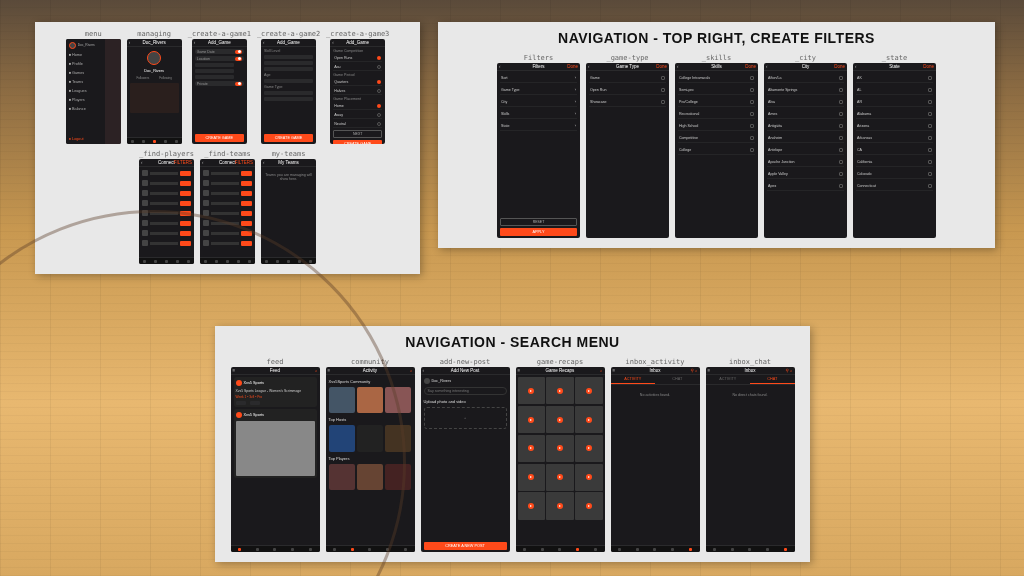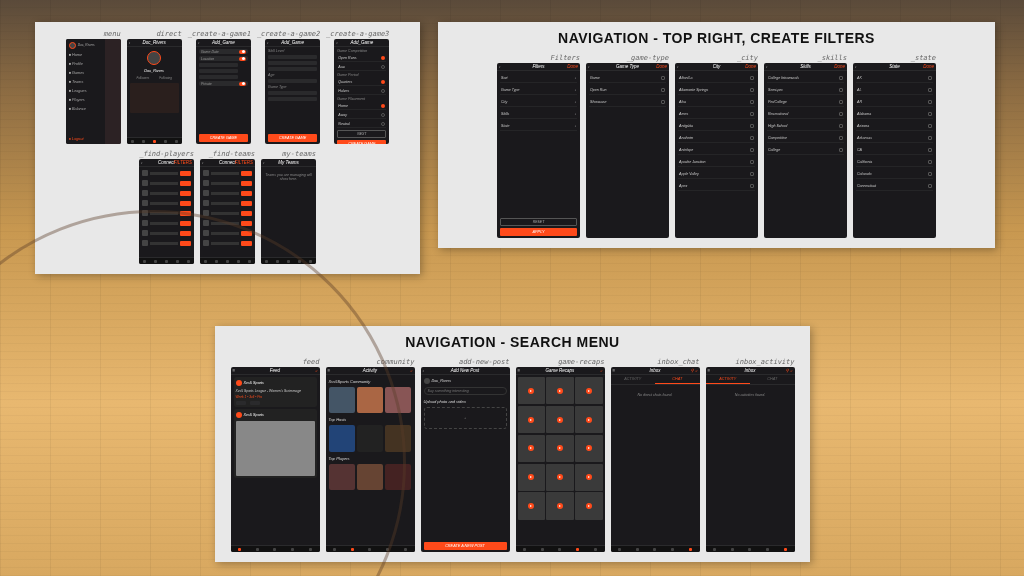--- a/index.html
+++ b/index.html
@@ -38,21 +38,21 @@
   .panel-title {
     font-weight: 900;
     font-size: 14px;
     text-align: center;
     margin-bottom: 8px;
     letter-spacing: 0.5px;
     color: #111;
   }
   .phone-row { display: flex; gap: 6px; justify-content: center; }
   .phone-row + .phone-row { margin-top: 6px; }
-  .phone-col { display:flex; flex-direction:column; align-items:flex-end;font-style:italic; }
+  .phone-col { display:flex; flex-direction:column; align-items:center; }
   .screen-label {
     font-size: 7px;
     color: #666;
     margin-bottom: 1px;
     font-family: monospace;
   }
   .phone {
     background: #1a191c;
     border-radius: 2px;
     display: flex;
@@ -134,21 +134,21 @@
           <div class="menu-item">■ Leagues</div>
           <div class="menu-item">■ Players</div>
           <div class="menu-item">■ Balance</div>
           <div style="flex:1"></div>
           <div class="menu-item" style="color:#ff4a1a;">● Logout</div>
         </div>
       </div>
     </div>
 
     <div class="phone-col">
-      <div class="screen-label">direct</div>
+      <div class="screen-label">managing</div>
       <div class="phone" style="width:55px;height:105px;">
         <div class="topbar">
             <span class="back">‹</span>
             <span>Doc_Rivers</span>
           </div>
         <div class="content" style="align-items:center;">
           <div class="avatar" style="width:14px;height:14px;margin:2px auto;"></div>
           <div style="font-size:3.8px;color:#fff;">Doc_Rivers</div>
           <div style="display:flex;gap:10px;font-size:3px;color:#888;margin:1px 0;">
               <span>Followers</span>
@@ -471,20 +471,61 @@
             </div>
           <div class="list-row">
               <span class="lbl">Showcase</span>
               <div class="chk"></div>
             </div>
         </div>
       </div>
     </div>
 
     <div class="phone-col">
+      <div class="screen-label">_skills</div>
+      <div class="phone" style="width:83px;height:175px;">
+        <div class="topbar">
+            <span class="back">‹</span>
+            <span>Skills</span>
+            <span class="action">Done</span>
+          </div>
+        <div class="content">
+          <div class="list-row">
+              <span class="lbl">College Intramurals</span>
+              <div class="chk"></div>
+            </div>
+          <div class="list-row">
+              <span class="lbl">Semi-pro</span>
+              <div class="chk"></div>
+            </div>
+          <div class="list-row">
+              <span class="lbl">Pro/College</span>
+              <div class="chk"></div>
+            </div>
+          <div class="list-row">
+              <span class="lbl">Recreational</span>
+              <div class="chk"></div>
+            </div>
+          <div class="list-row">
+              <span class="lbl">High School</span>
+              <div class="chk"></div>
+            </div>
+          <div class="list-row">
+              <span class="lbl">Competitive</span>
+              <div class="chk"></div>
+            </div>
+          <div class="list-row">
+              <span class="lbl">College</span>
+              <div class="chk"></div>
+            </div>
+        </div>
+      </div>
+    </div>
+
+    <div class="phone-col">
       <div class="screen-label">_city</div>
       <div class="phone" style="width:83px;height:175px;">
         <div class="topbar">
             <span class="back">‹</span>
             <span>City</span>
             <span class="action">Done</span>
           </div>
         <div class="content">
           <div class="list-row">
               <span class="lbl">Afton/La</span>
@@ -517,61 +558,20 @@
           <div class="list-row">
               <span class="lbl">Apache Junction</span>
               <div class="chk"></div>
             </div>
           <div class="list-row">
               <span class="lbl">Apple Valley</span>
               <div class="chk"></div>
             </div>
           <div class="list-row">
               <span class="lbl">Apex</span>
-              <div class="chk"></div>
-            </div>
-        </div>
-      </div>
-    </div>
-
-    <div class="phone-col">
-      <div class="screen-label">_skills</div>
-      <div class="phone" style="width:83px;height:175px;">
-        <div class="topbar">
-            <span class="back">‹</span>
-            <span>Skills</span>
-            <span class="action">Done</span>
-          </div>
-        <div class="content">
-          <div class="list-row">
-              <span class="lbl">College Intramurals</span>
-              <div class="chk"></div>
-            </div>
-          <div class="list-row">
-              <span class="lbl">Semi-pro</span>
-              <div class="chk"></div>
-            </div>
-          <div class="list-row">
-              <span class="lbl">Pro/College</span>
-              <div class="chk"></div>
-            </div>
-          <div class="list-row">
-              <span class="lbl">Recreational</span>
-              <div class="chk"></div>
-            </div>
-          <div class="list-row">
-              <span class="lbl">High School</span>
-              <div class="chk"></div>
-            </div>
-          <div class="list-row">
-              <span class="lbl">Competitive</span>
-              <div class="chk"></div>
-            </div>
-          <div class="list-row">
-              <span class="lbl">College</span>
               <div class="chk"></div>
             </div>
         </div>
       </div>
     </div>
 
     <div class="phone-col">
       <div class="screen-label">_state</div>
       <div class="phone" style="width:83px;height:175px;">
         <div class="topbar">
@@ -791,58 +791,58 @@
             <span></span>
             <span></span>
             <span></span>
             <span class="active"></span>
             <span></span>
           </div>
       </div>
     </div>
 
     <div class="phone-col">
-      <div class="screen-label">inbox_chat</div>
+      <div class="screen-label">inbox_activity</div>
       <div class="phone" style="width:89px;height:185px;">
         <div class="topbar">
             <span class="back">≡</span>
             <span>Inbox</span>
             <span class="action">⚲ ⌕</span>
           </div>
         <div class="tab-row">
-            <div>ACTIVITY</div>
-            <div class="on">CHAT</div>
-          </div>
-        <div class="content">
-            <div class="txt-small" style="margin-top:6px;">No direct chats found.</div>
+            <div class="on">ACTIVITY</div>
+            <div>CHAT</div>
+          </div>
+        <div class="content">
+            <div class="txt-small" style="margin-top:6px;">No activities found.</div>
           </div>
         <div class="bottombar">
             <span></span>
             <span></span>
             <span></span>
             <span></span>
             <span class="active"></span>
           </div>
       </div>
     </div>
 
     <div class="phone-col">
-      <div class="screen-label">inbox_activity</div>
+      <div class="screen-label">inbox_chat</div>
       <div class="phone" style="width:89px;height:185px;">
         <div class="topbar">
             <span class="back">≡</span>
             <span>Inbox</span>
             <span class="action">⚲ ⌕</span>
           </div>
         <div class="tab-row">
-            <div class="on">ACTIVITY</div>
-            <div>CHAT</div>
-          </div>
-        <div class="content">
-            <div class="txt-small" style="margin-top:6px;">No activities found.</div>
+            <div>ACTIVITY</div>
+            <div class="on">CHAT</div>
+          </div>
+        <div class="content">
+            <div class="txt-small" style="margin-top:6px;">No direct chats found.</div>
           </div>
         <div class="bottombar">
             <span></span>
             <span></span>
             <span></span>
             <span></span>
             <span class="active"></span>
           </div>
       </div>
     </div>

